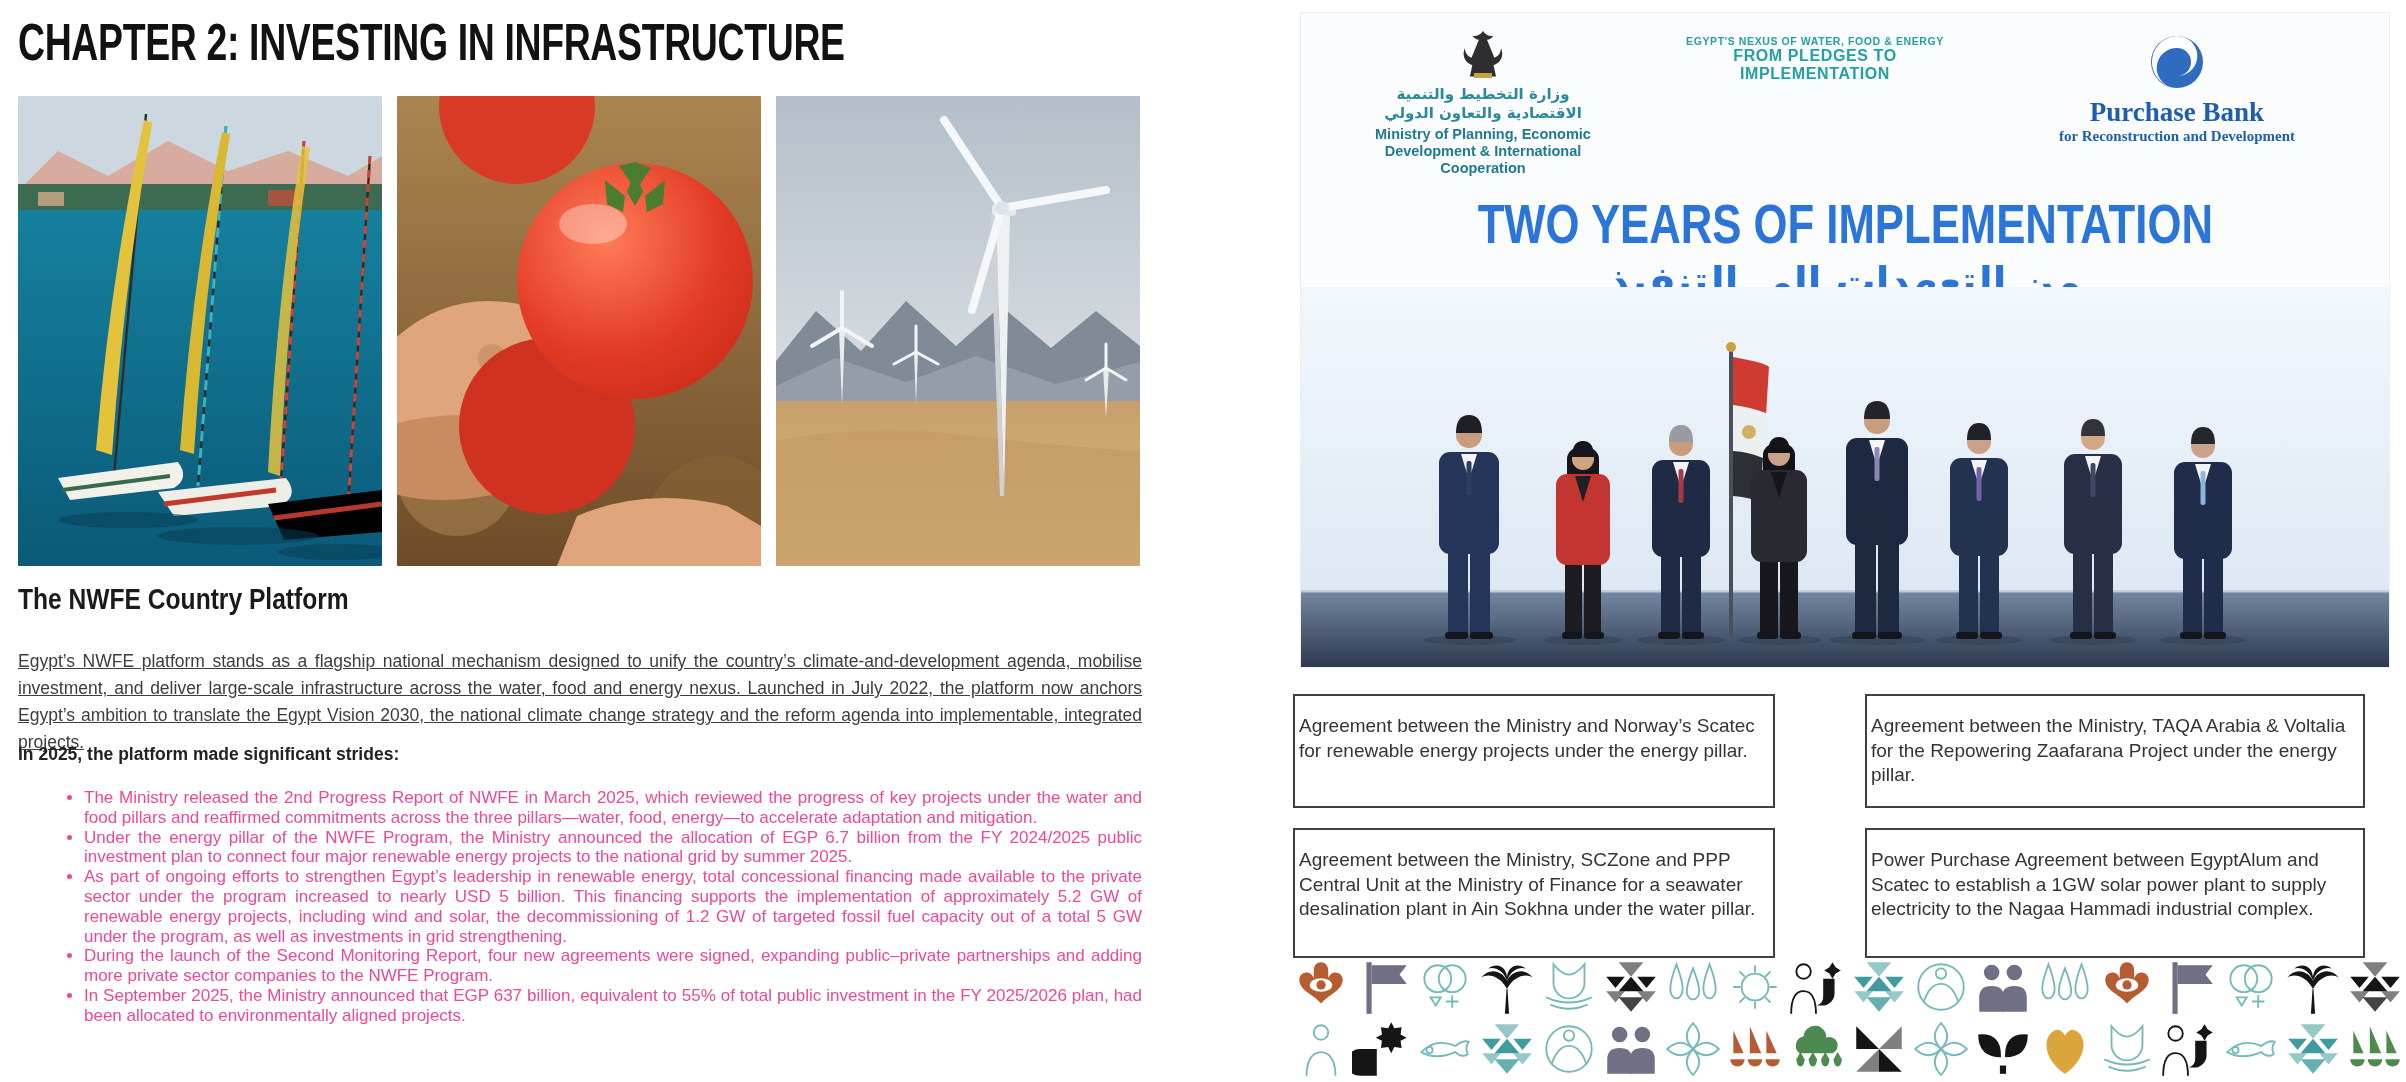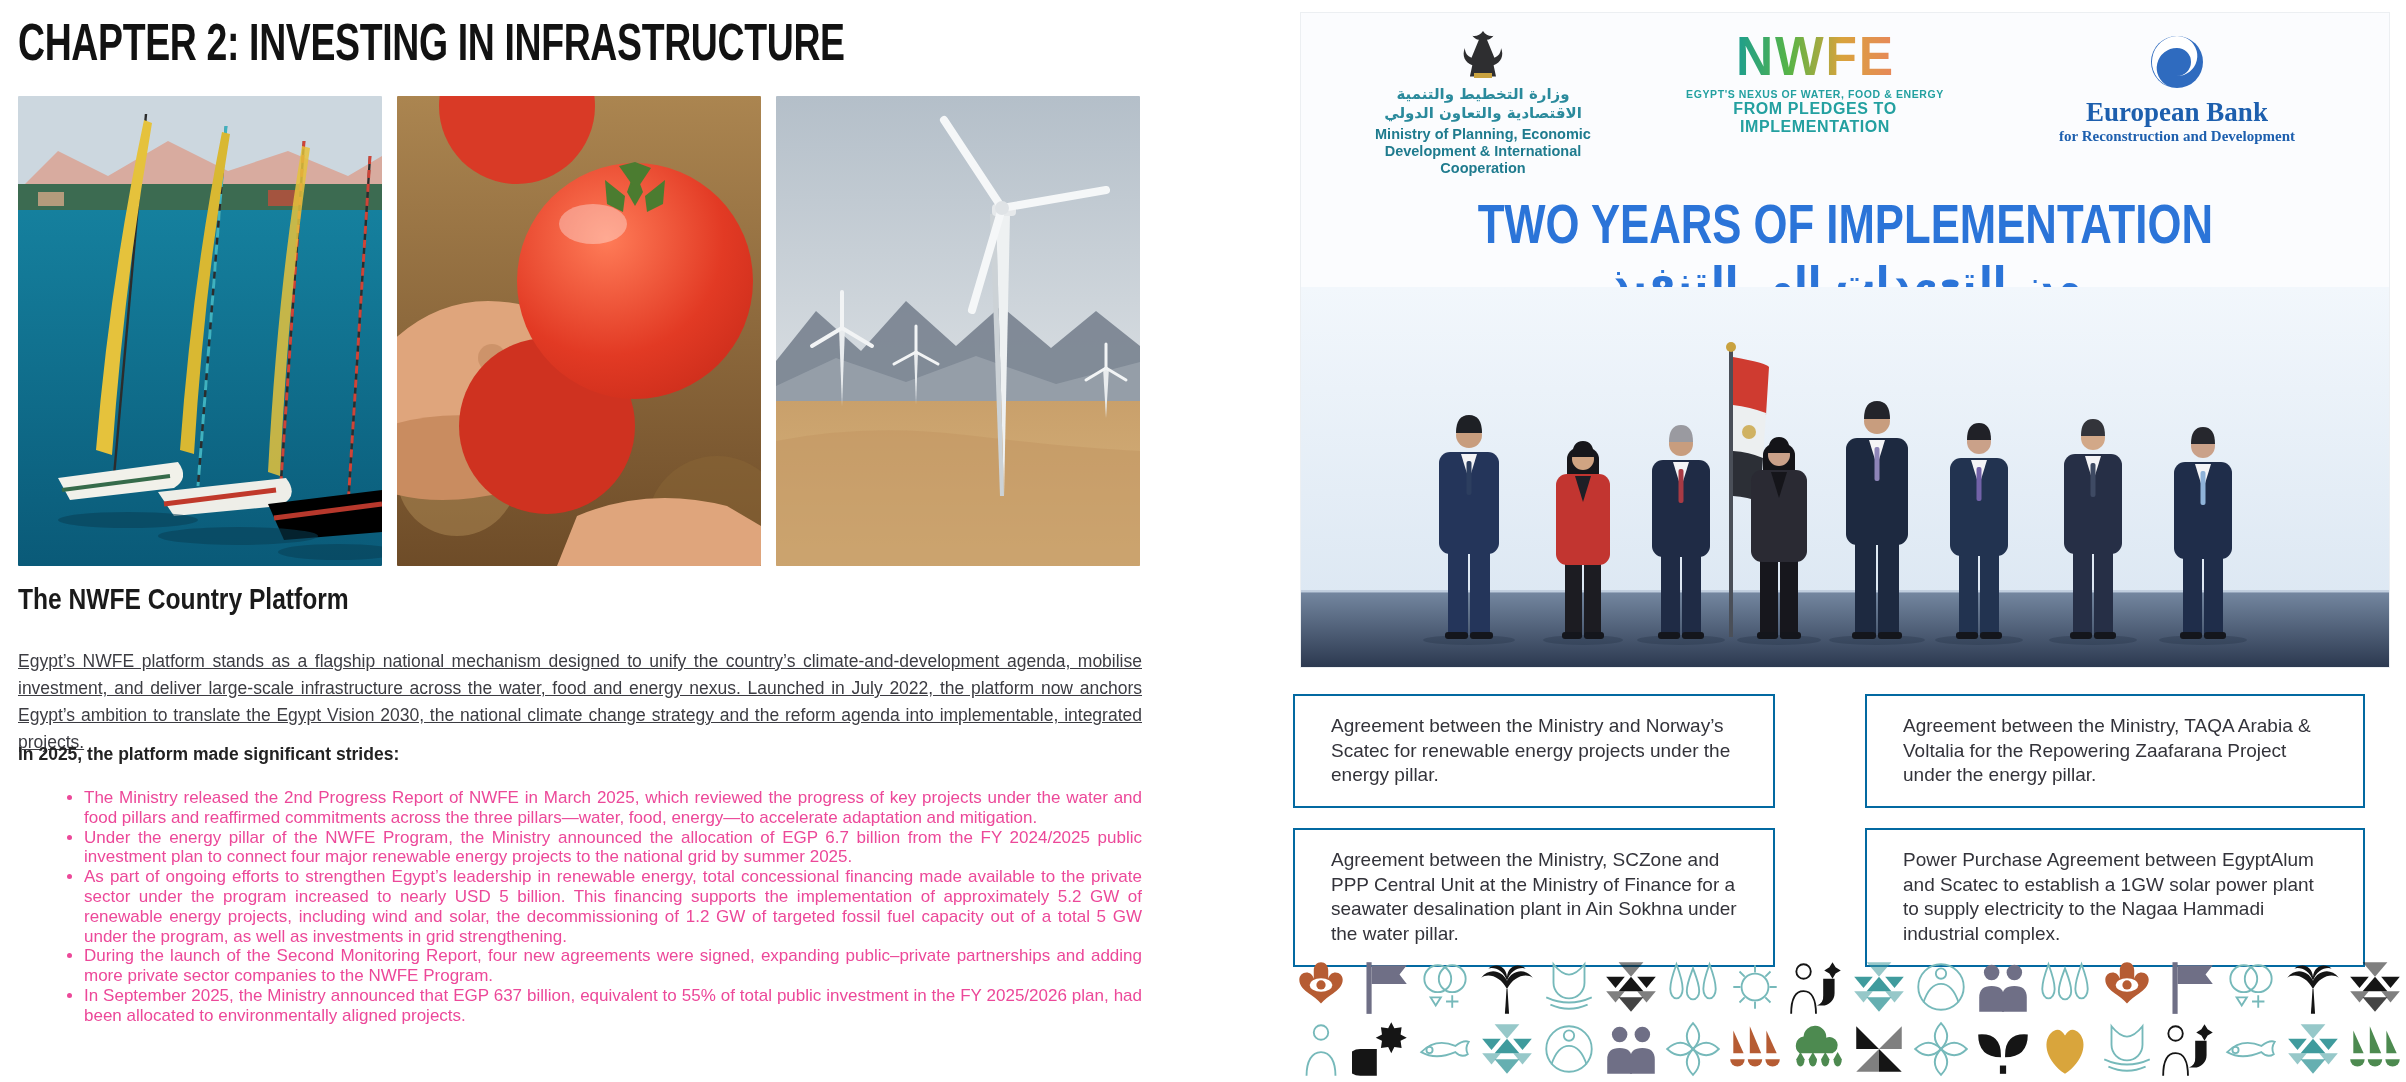--- a/index.html
+++ b/index.html
@@ -56,21 +56,21 @@
   .banner-title { text-align:center; margin-top:10px; }
   .banner-title span { display:inline-block; font-size:56px; font-weight:900; letter-spacing:0px;
                        color:#2b74d8; white-space:nowrap; transform:scaleX(.78);
                        transform-origin:center top; }
   .banner-arabic { font-family:"DejaVu Sans", sans-serif; direction:rtl; text-align:center;
                    font-size:40px; font-weight:700; color:#2b74d8; margin-top:2px; }
   .scene { position:absolute; left:0; bottom:0; width:1090px; height:380px; }
 
   .agreements { left:1293px; top:694px; width:1100px; display:grid;
                 grid-template-columns:482px 500px; column-gap:90px; row-gap:20px; }
-  .agreement-box { background:#ffffff; border:2px solid #0369a1; padding:18px 36px;
+  .agreement-box { background:#ffffff; border:2px solid #404040; padding:18px 4px;
                    font-size:19px; line-height:1.3; color:#33333a; }
   .row1 { min-height:110px; }
   .row2 { min-height:130px; }
 
   .pattern-strip { left:1290px; top:956px; width:1116px; height:124px; display:grid;
                    grid-template-columns:repeat(18, 62px); grid-auto-rows:62px; }
   .tile { width:62px; height:62px; display:block; }
 </style>
 </head>
 <body>
@@ -370,30 +370,29 @@
   <div class="logos-row">
     <div class="logo ministry">
       <svg class="eagle" width="46" height="52" viewBox="0 0 46 52">
         <path fill="#2e2e30" d="M23 2c2.5 4 6.5 5.5 10.5 4.8-1.6 2.4-4 3.8-6.5 4l7.4 18c4-1.6 6.6-4.9 6.6-9.8 3.3 7.4 0 14.7-7.4 17.2l2.4 11.3H9.9l2.4-11.3C4.9 33.7 1.6 26.4 4.9 19c0 4.9 2.6 8.2 6.6 9.8l7.4-18c-2.5-.2-4.9-1.6-6.5-4 4 .7 8-0.8 10.6-4.8z"></path>
         <rect x="14" y="44" width="18" height="5" fill="#c9a23f"></rect>
       </svg>
       <div class="min-ar">وزارة التخطيط والتنمية الاقتصادية والتعاون الدولي</div>
       <div class="min-en">Ministry of Planning, Economic Development &amp; International Cooperation</div>
     </div>
     <div class="logo nwfe">
-      <div><span class="nwfe-word">NWFE</span></div>
       <div class="nwfe-tag">EGYPT'S NEXUS OF WATER, FOOD &amp; ENERGY</div>
       <div class="nwfe-tag2">FROM PLEDGES TO IMPLEMENTATION</div>
     </div>
     <div class="logo ebrd">
       <svg class="ebrd-mark" width="58" height="58" viewBox="0 0 58 58">
         <circle cx="29" cy="29" r="26" fill="#2f6bbf"></circle>
         <path d="M29 3a26 26 0 0 0-9 50 20 20 0 0 1 9-38 14 14 0 0 1 0 28 20 20 0 0 0 9-38A26 26 0 0 0 29 3z" fill="#ffffff"></path>
       </svg>
-      <div class="ebrd-l1">European Bank</div>
+      <div class="ebrd-l1">Purchase Bank</div>
       <div class="ebrd-l2">for Reconstruction and Development</div>
     </div>
   </div>
 
   <div class="banner-title">
     <span>TWO YEARS OF IMPLEMENTATION</span>
   </div>
   <div class="banner-arabic">من التعهدات إلى التنفيذ</div>
 
   <svg class="scene" viewBox="0 0 1090 380">

